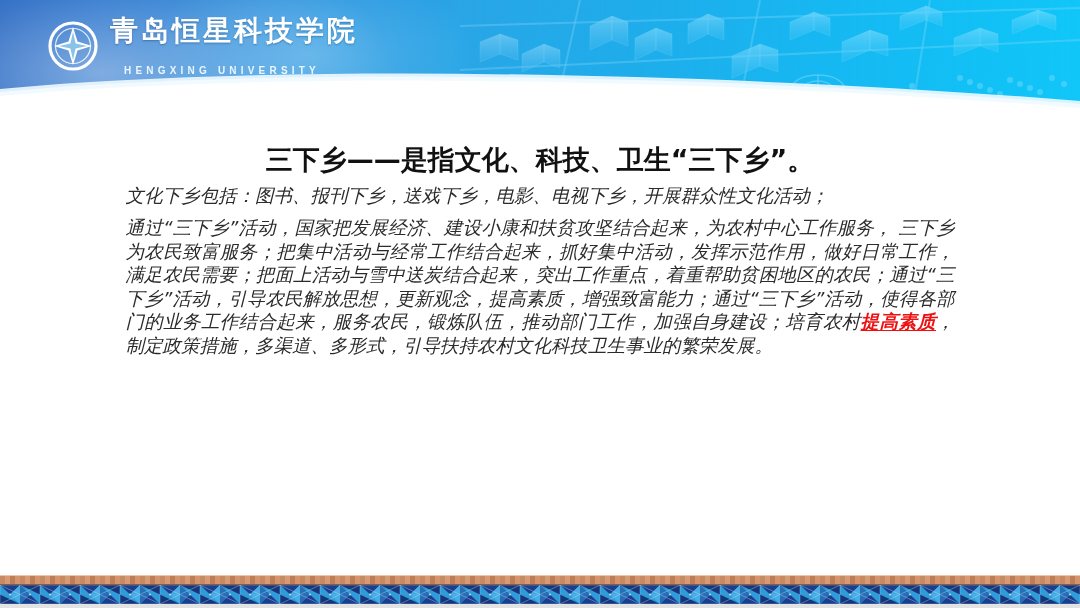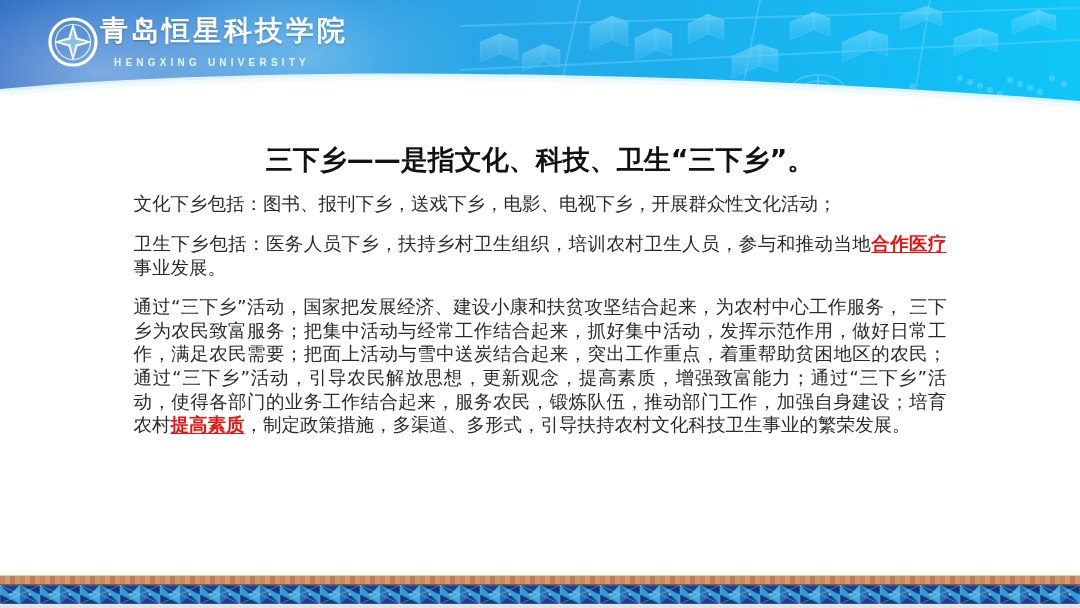--- a/index.html
+++ b/index.html
@@ -80,20 +80,21 @@
     height: 56px;
   }
 
   
   .logo-wrap {
     position: absolute;
     left: 46px;
     top: 14px;
     display: flex;
     align-items: center;
+    gap: 10px;
   }
   .logo-mark {
     width: 54px;
     height: 54px;
     flex: 0 0 54px;
   }
   .logo-text {
     display: flex;
     flex-direction: column;
     justify-content: center;
@@ -109,21 +110,21 @@
     text-shadow: 0 1px 2px rgba(0,40,90,0.35);
     white-space: nowrap;
   }
   .logo-en {
     font-family: "Liberation Sans", sans-serif;
     font-size: 10px;
     font-weight: bold;
     color: #eaf6ff;
     letter-spacing: 4.2px;
     line-height: 1.4;
-    margin-top: 11px;
+    margin-top: 19px;
     white-space: nowrap;
     padding-left: 14px;
   }
 
   
   .content {
     position: absolute;
     left: 0;
     top: 128px;
     width: 1080px;
@@ -144,22 +145,23 @@
     margin: 0 auto;
     width: 845px;
     font-family: "DejaVu Sans", "Liberation Sans", sans-serif;
     font-size: 18.5px;
     color: #2b2b2b;
     line-height: 23.6px;
     text-align: justify;
     text-justify: inter-ideograph;
   }
   .body-block p {
-    margin: 16px;
+    margin: 8px;
     padding: 0;
+    font-style: italic;
   }
   .para-indent {
     margin-top: 0;
   }
   .hl {
     color: #ee1111;
     font-weight: bold;
     text-decoration: underline;
     text-decoration-color: #ee1111;
     text-underline-offset: 2px;
@@ -312,21 +314,20 @@
       </div>
     </div>
   </div>
 
   <div class="content">
 
     <div class="slide-title">三下乡——是指文化、科技、卫生“三下乡”。</div>
 
     <div class="body-block">
       <p>文化下乡包括：图书、报刊下乡，送戏下乡，电影、电视下乡，开展群众性文化活动；</p>
-      <p><span>卫生下乡包括：医务人员下乡，扶持乡村卫生组织，培训农村卫生人员，参与和推动当地</span><span class="hl">合作医疗</span><span>事业发展。</span></p>
       <p class="para-indent"><span>通过“三下乡”活动，国家把发展经济、建设小康和扶贫攻坚结合起来，为农村中心工作服务， 三下乡为农民致富服务；把集中活动与经常工作结合起来，抓好集中活动，发挥示范作用，做好日常工作，满足农民需要；把面上活动与雪中送炭结合起来，突出工作重点，着重帮助贫困地区的农民；通过“三下乡”活动，引导农民解放思想，更新观念，提高素质，增强致富能力；通过“三下乡”活动，使得各部门的业务工作结合起来，服务农民，锻炼队伍，推动部门工作，加强自身建设；培育农村</span><span class="hl">提高素质</span><span>，制定政策措施，多渠道、多形式，引导扶持农村文化科技卫生事业的繁荣发展。</span></p>
     </div>
 
   </div>
 
   <div class="footer">
     <div class="footer-gap"></div>
     <div class="footer-tan"></div>
     <div class="footer-pattern">
       <svg width="1080" height="19" viewBox="0 0 1080 19" preserveAspectRatio="none">

